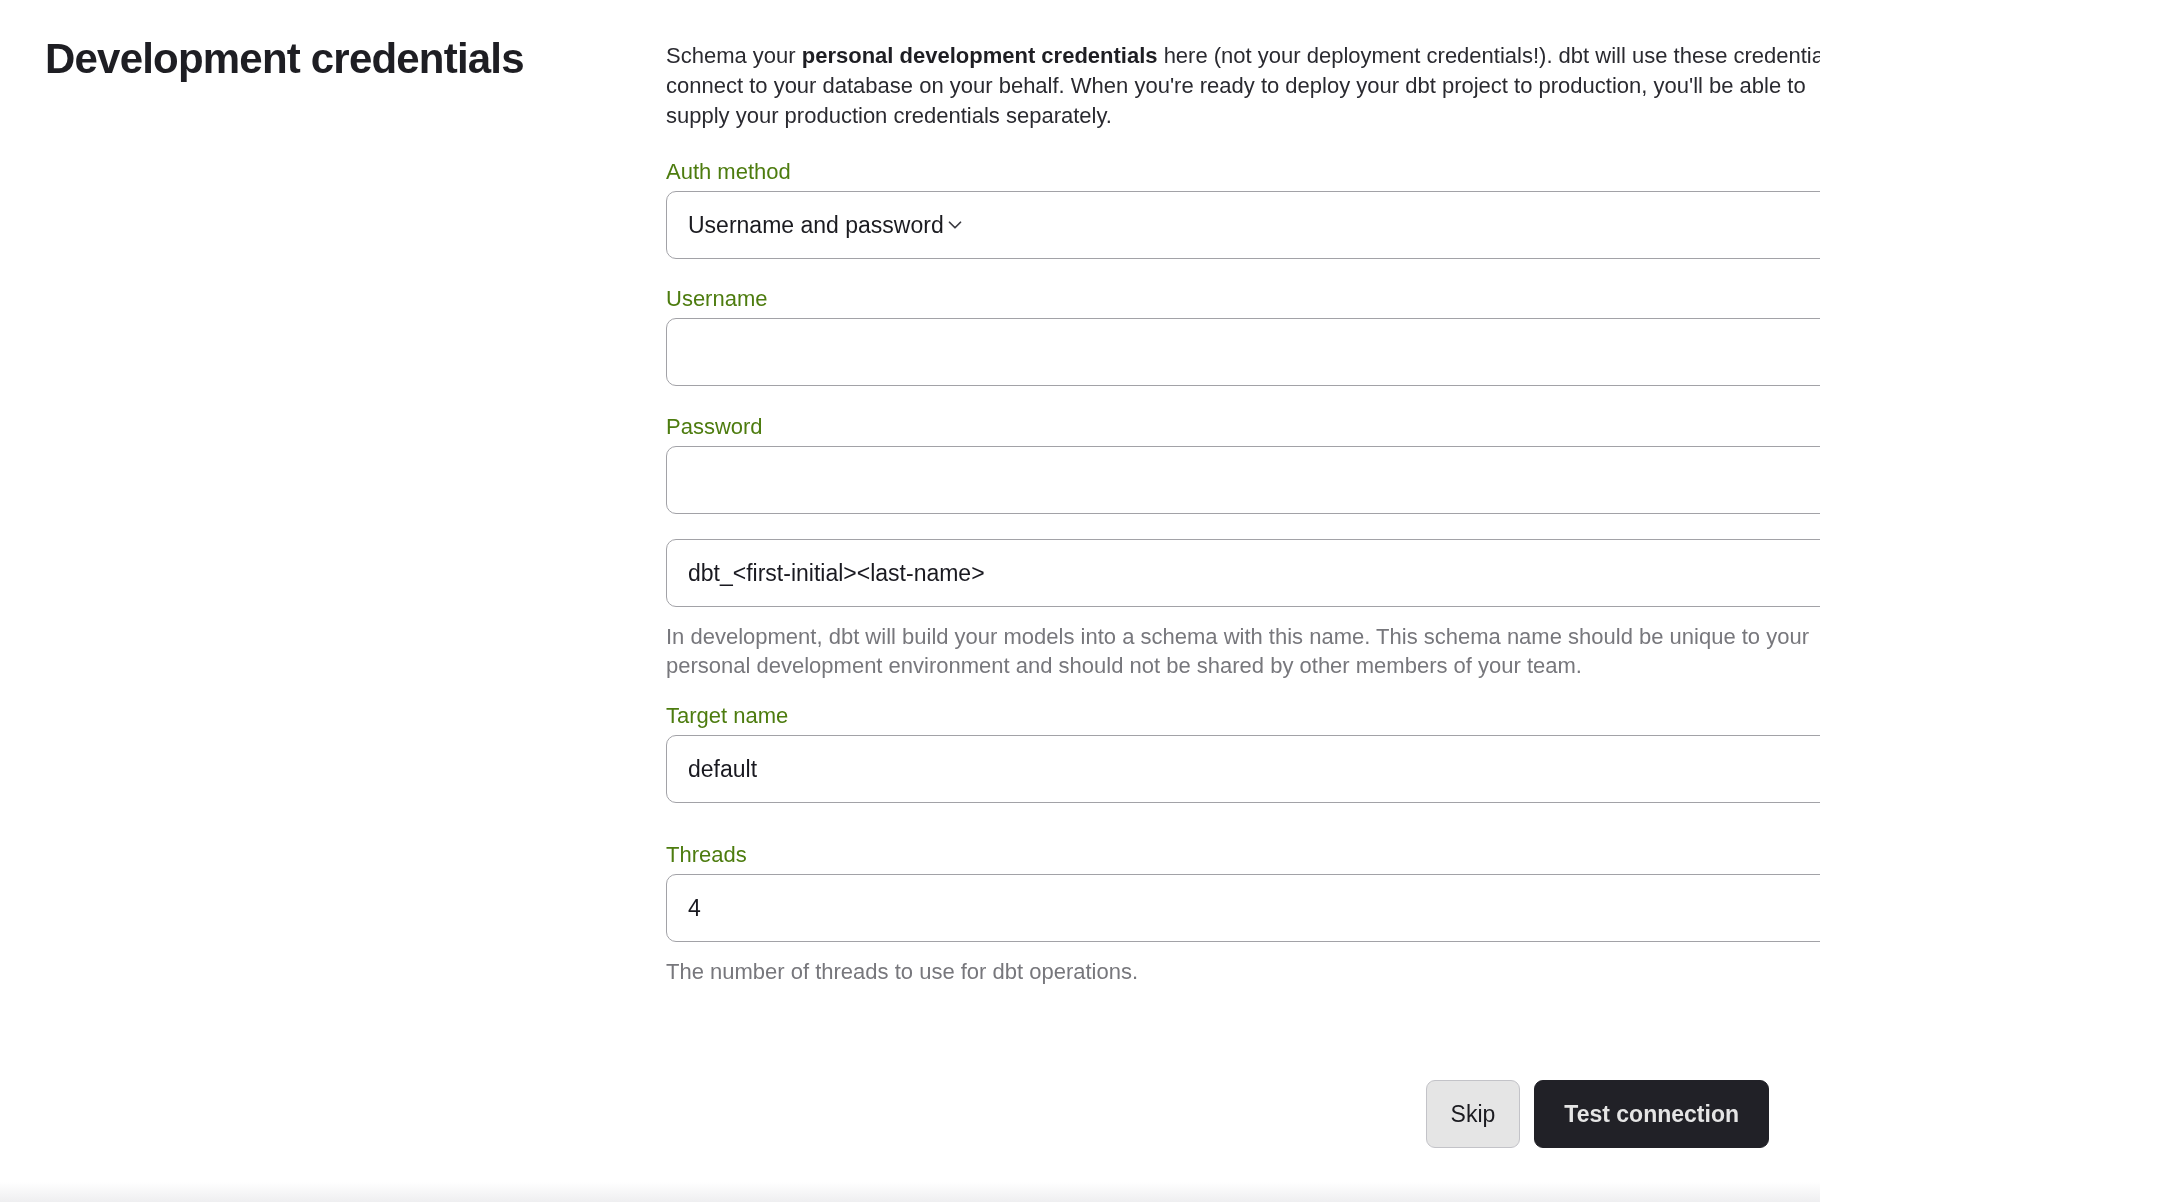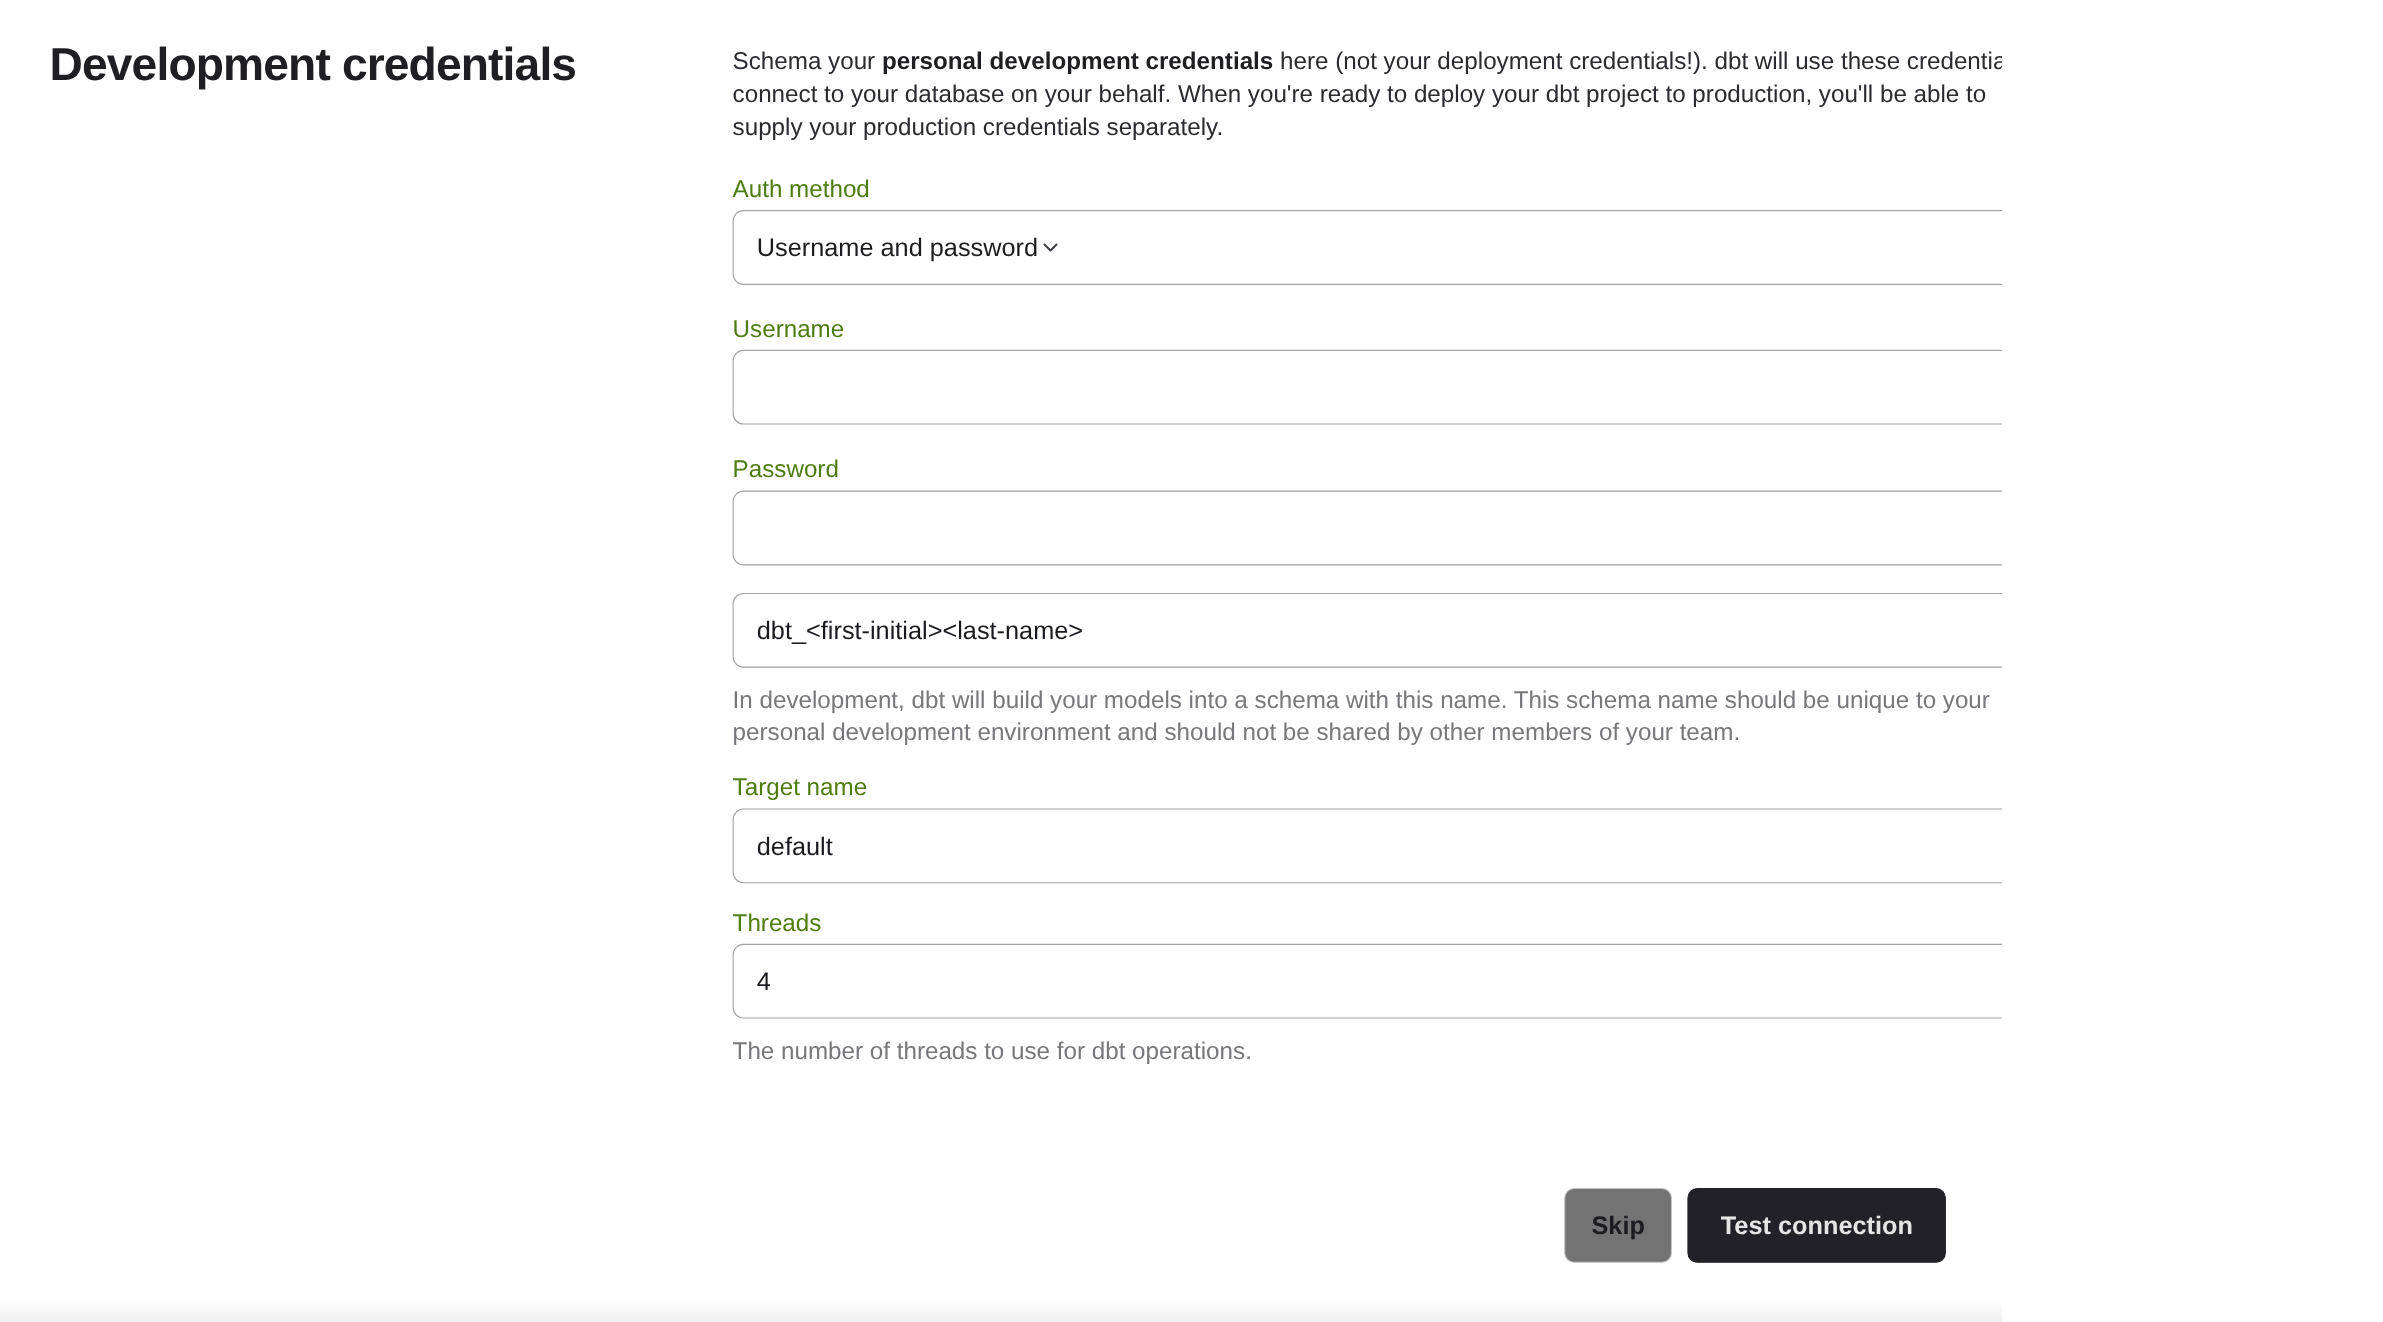--- a/index.html
+++ b/index.html
@@ -38,21 +38,21 @@
     line-height: 30px;
     color: #2a2a30;
   }
   .intro strong { font-weight: 700; color: #1e1e23; }
   .group { display: block; }
   .g-auth     { margin-top: 27px; }
   .g-username { margin-top: 26px; }
   .g-password { margin-top: 27px; }
   .g-schema   { margin-top: 25px; }
   .g-target   { margin-top: 22px; }
-  .g-threads  { margin-top: 22px; }
+  .g-threads  { margin-top: 38px; }
   .field-label {
     display: block;
     font-size: 22px;
     line-height: 28px;
     color: #4d7c0f;
     margin-bottom: 5px;
   }
   .text-input, .select {
     box-sizing: border-box;
     width: 100%;
@@ -88,24 +88,24 @@
   }
   .btn {
     box-sizing: border-box;
     height: 68px;
     border-radius: 9px;
     font-family: "Liberation Sans", sans-serif;
     font-size: 23px;
     cursor: pointer;
   }
   .btn-secondary {
-    background: #737373;
+    background: #e5e5e5;
     border: 1.5px solid #c3c3c8;
     color: #1b1b20;
-    font-weight: 700;
+    font-weight: 400;
     padding: 4px 24px;
   }
   .btn-primary {
     background: #212127;
     border: 1.5px solid #212127;
     color: #e5e5e5;
     font-weight: 600;
     padding: 0 29px;
   }
   .bottom-divider {

